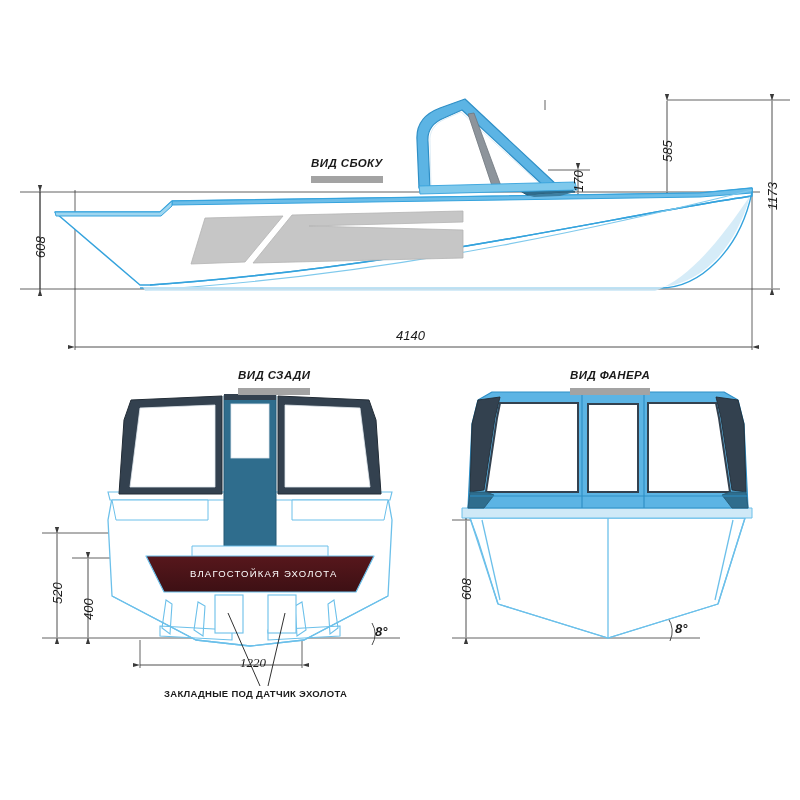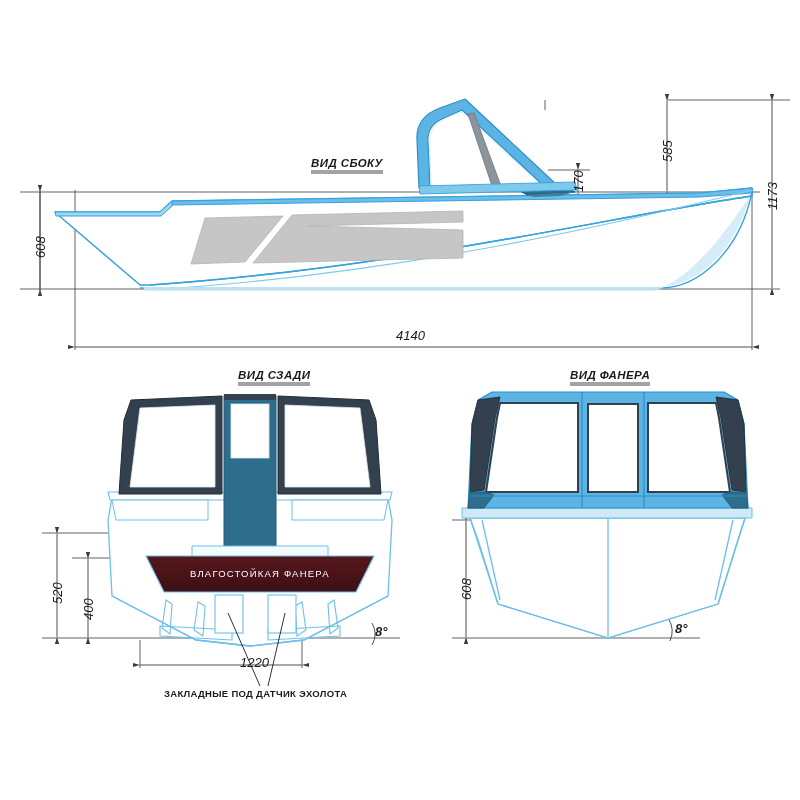--- a/index.html
+++ b/index.html
@@ -21,22 +21,22 @@
     height: 800px;
   }
   .view-title {
     position: absolute;
     font-family: "Liberation Sans", sans-serif;
     font-style: italic;
     font-weight: bold;
     font-size: 11.5px;
     letter-spacing: 0.4px;
     color: #1a1a1a;
-    border-bottom: 4px solid #a3a3a3;
-    padding-bottom: 1px;
+    border-bottom: 7px solid #a3a3a3;
+    padding-bottom: 7px;
     white-space: nowrap;
   }
   .dim-text {
     position: absolute;
     font-family: "Liberation Sans", sans-serif;
     font-style: italic;
     font-size: 13px;
     color: #1a1a1a;
     white-space: nowrap;
   }
@@ -280,25 +280,25 @@
   <div class="dim-text vert" style="left:571px; top:192px;">170</div>
 
   <div class="dim-text vert" style="left:660px; top:162px;">585</div>
 
   <div class="dim-text vert" style="left:765px; top:210px;">1173</div>
 
   <div class="dim-text vert" style="left:50px; top:604px;">520</div>
 
   <div class="dim-text vert" style="left:81px; top:620px;">400</div>
 
-  <div class="dim-text" style="left:240px; top:655px;">1220</div>
+  <div class="dim-text" style="left:240px; top:655px;font-family:Liberation Serif, serif;">1220</div>
 
   <div class="angle-text" style="left:375px; top:624px;">8°</div>
 
   <div class="dim-text vert" style="left:459px; top:600px;">608</div>
 
   <div class="angle-text" style="left:675px; top:621px;">8°</div>
 
-  <div class="plywood-text" style="left:190px; top:568px;">ВЛАГОСТОЙКАЯ ФАНЕРА</div>
+  <div class="plywood-text" style="left:190px; top:568px;">ВЛАГОСТОЙКАЯ ЭХОЛОТА</div>
 
   <div class="ann-text" style="left:164px; top:688px;">ЗАКЛАДНЫЕ ПОД ДАТЧИК ЭХОЛОТА</div>
 
 </div>
 
 </body></html>

